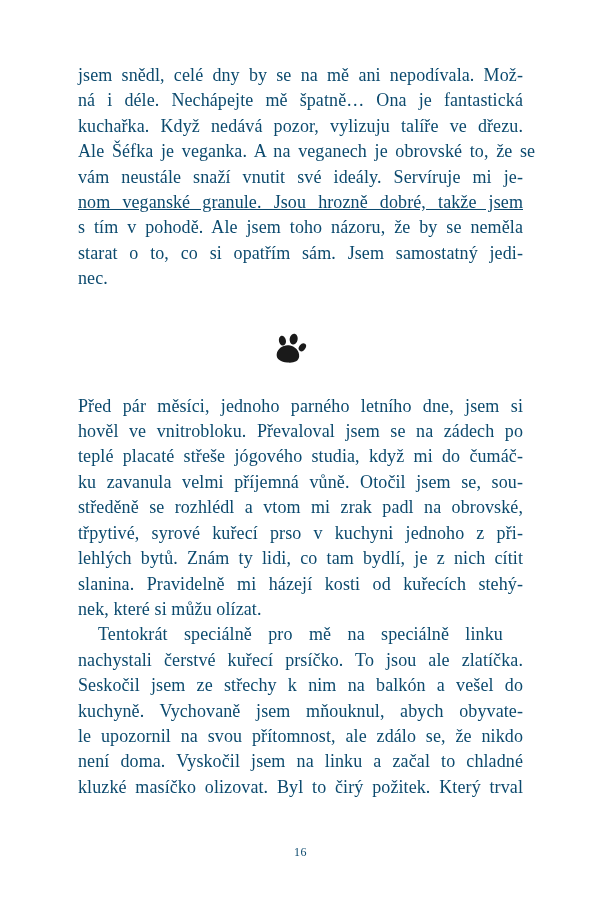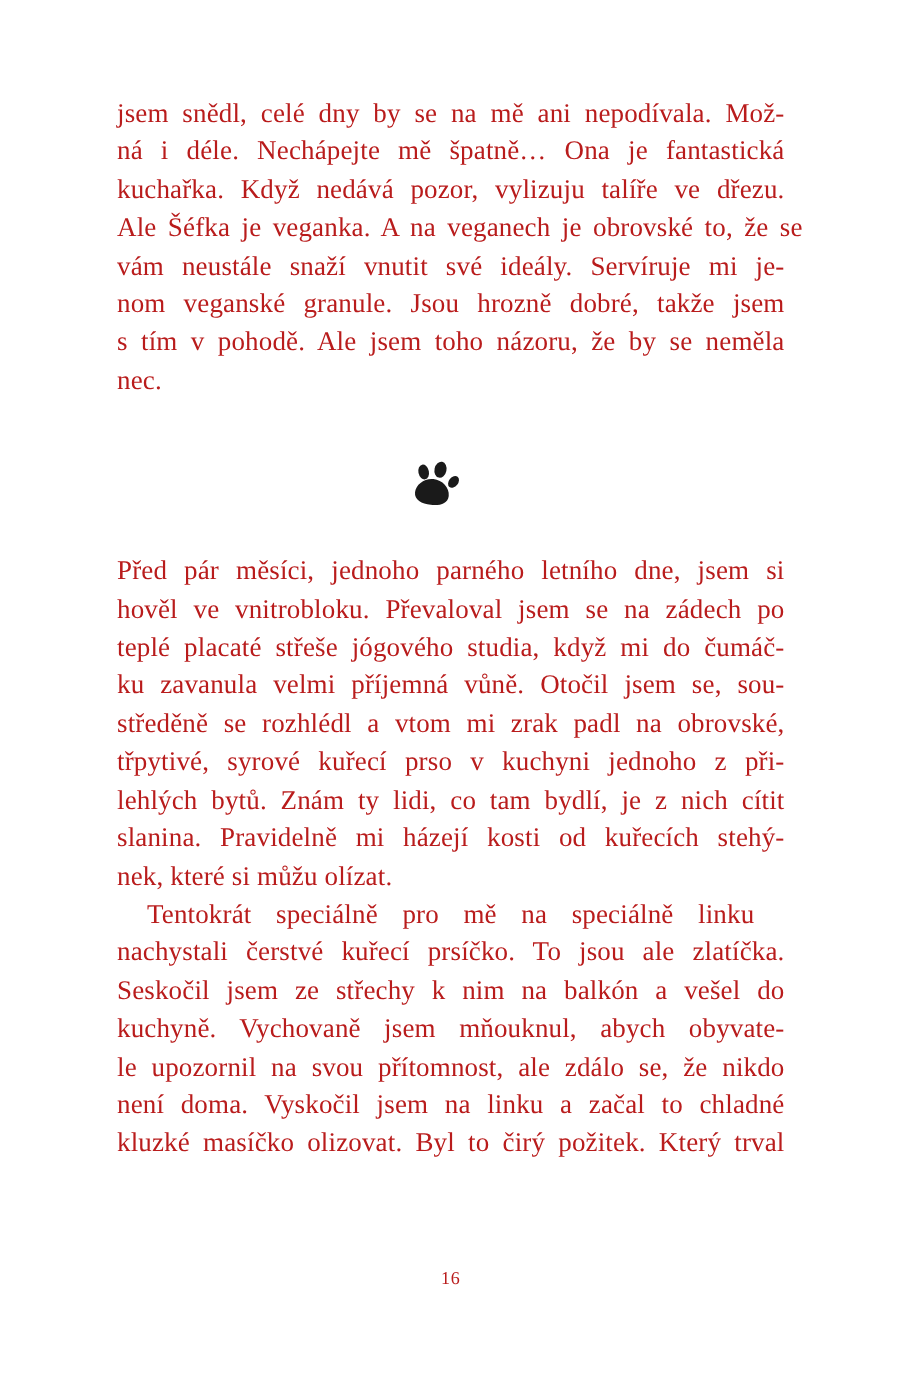--- a/index.html
+++ b/index.html
@@ -7,21 +7,21 @@
     padding: 0;
     background: #ffffff;
   }
   .page {
     position: relative;
     width: 600px;
     height: 923px;
     background: #ffffff;
     overflow: hidden;
     font-family: "Liberation Serif", "DejaVu Serif", serif;
-    color: #b91c1c;
+    color: #0c4a6e;
   }
   .text-block {
     position: absolute;
     left: 78px;
     top: 63px;
     width: 445px;
     font-size: 18px;
     line-height: 25.4px;
     letter-spacing: 0.1px;
   }
@@ -63,22 +63,23 @@
 <body>
 
 <div class="page">
   <div class="text-block">
       <div class="para">
         <div class="line"><span style="word-spacing: 4.58125px;">jsem snědl, celé dny by se na mě ani nepodívala. Mož-</span></div>
         <div class="line"><span style="word-spacing: 7.44531px;">ná i déle. Nechápejte mě špatně… Ona je fantastická</span></div>
         <div class="line"><span style="word-spacing: 6.49777px;">kuchařka. Když nedává pozor, vylizuju talíře ve dřezu.</span></div>
         <div class="line"><span style="word-spacing: 3.00568px;">Ale Šéfka je veganka. A na veganech je obrovské to, že se</span></div>
         <div class="line"><span style="word-spacing: 7.42188px;">vám neustále snaží vnutit své ideály. Servíruje mi je-</span></div>
-        <div class="line"><span style="word-spacing: 7.50223px;">nom veganské granule. Jsou hrozně dobré, takže jsem</span></div>
+        <div class="line"><span style="word-spacing: 7.50223px; text-decoration: underline;">nom veganské granule. Jsou hrozně dobré, takže jsem</span></div>
         <div class="line"><span style="word-spacing: 4.2983px;">s tím v pohodě. Ale jsem toho názoru, že by se neměla</span></div>
+        <div class="line"><span style="word-spacing: 7.14062px;">starat o to, co si opatřím sám. Jsem samostatný jedi-</span></div>
         <div class="line natural"><span>nec.</span></div>
       </div>
   <div class="paw-break">
     <svg viewBox="0 0 40 36" aria-hidden="true">
       <g fill="#1a1a1a">
         <ellipse cx="11.5" cy="9.5" rx="3.5" ry="5" transform="rotate(-18 11.5 9.5)"></ellipse>
         <ellipse cx="22.5" cy="6.8" rx="4" ry="5.4" transform="rotate(6 22.5 6.8)"></ellipse>
         <ellipse cx="32" cy="14" rx="3.1" ry="4.4" transform="rotate(32 32 14)"></ellipse>
         <path d="M18.5 13.5 C24.5 13.5 29.8 18.2 29.8 23.6 C29.8 28.8 24.6 30.8 18.5 30.8 C12.4 30.8 7.2 28.8 7.2 23.6 C7.2 18.2 12.5 13.5 18.5 13.5 Z"></path>
       </g>

